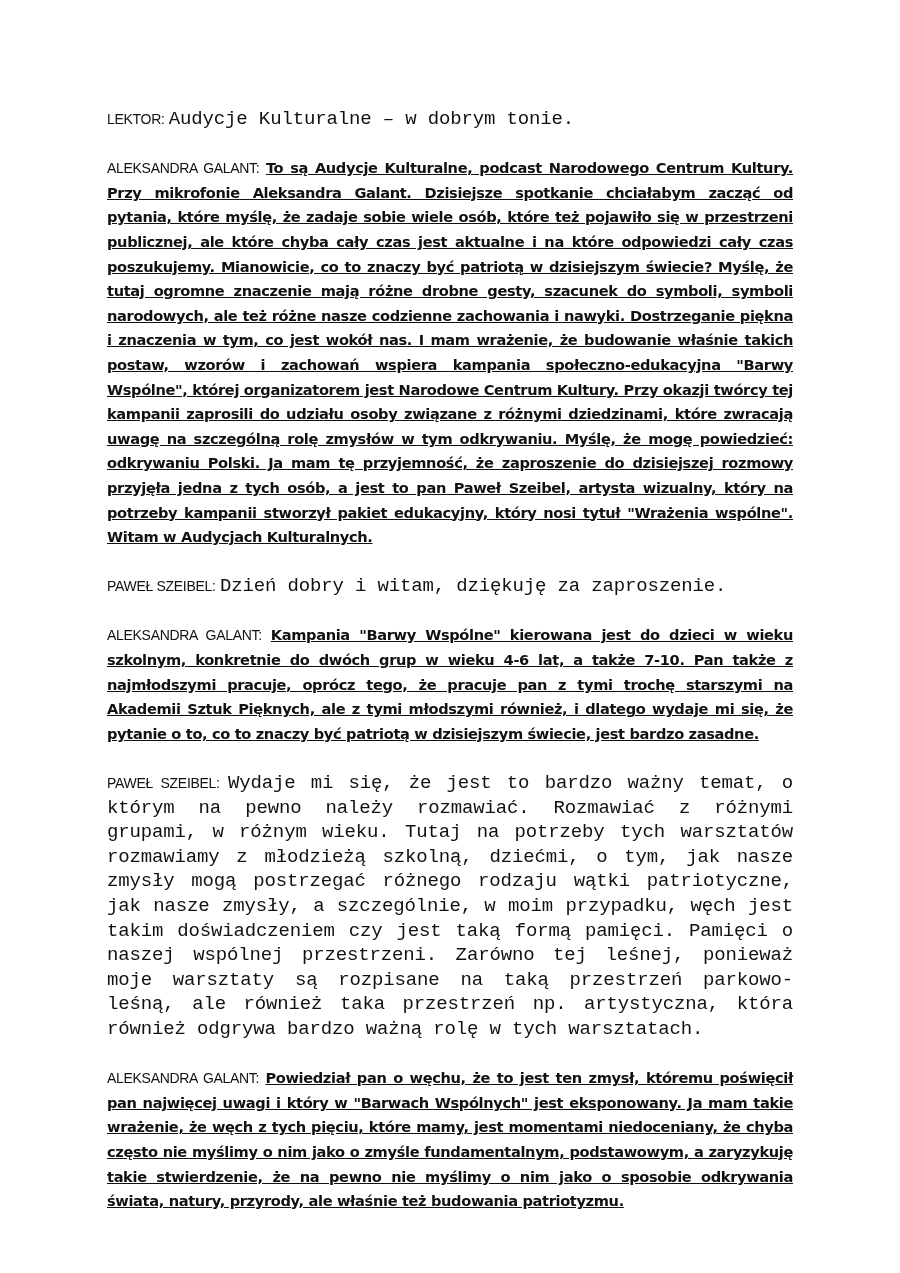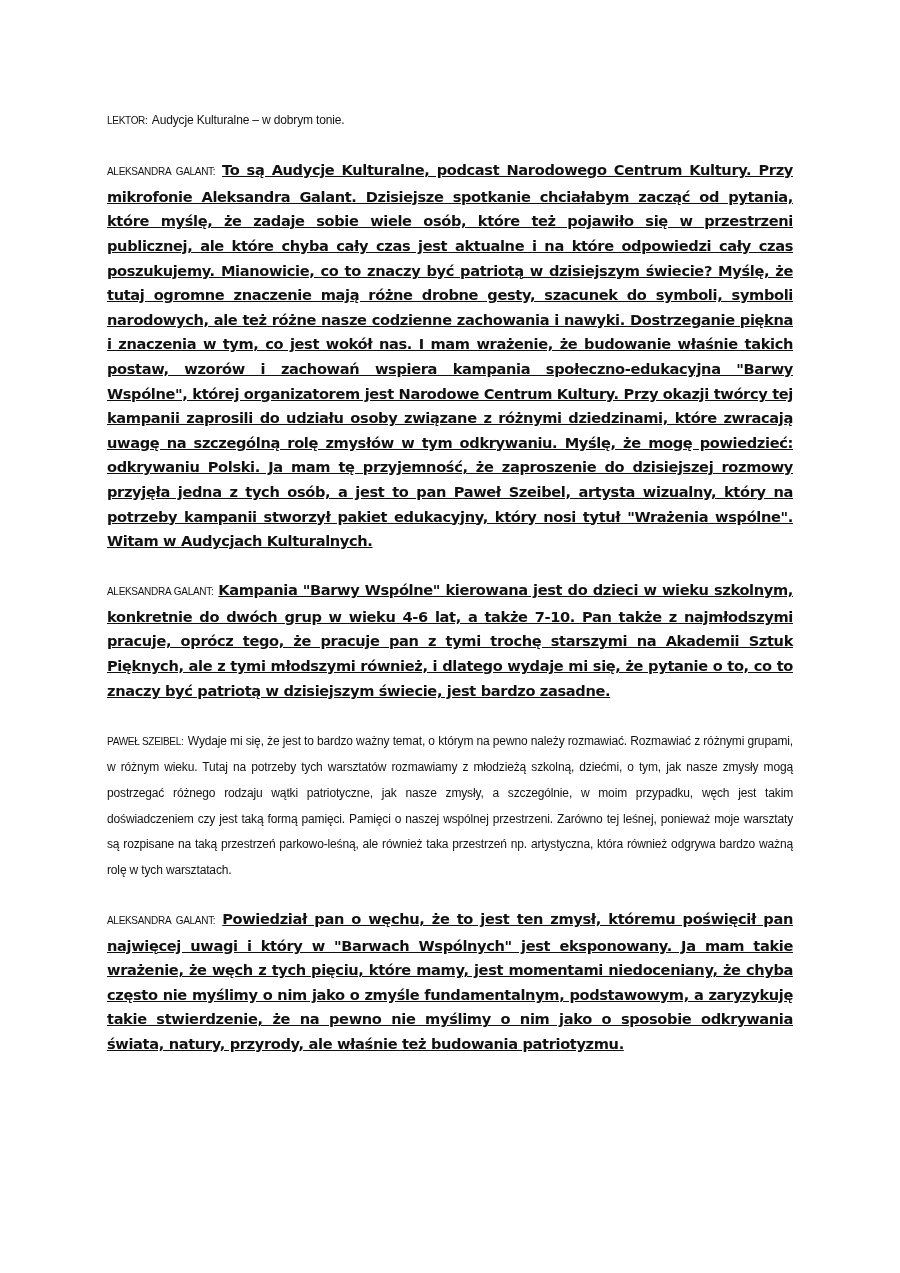--- a/index.html
+++ b/index.html
@@ -24,48 +24,52 @@
     line-height: 24.6px;
   }
   .para {
     margin: 0 0 24.6px 0;
     text-align: justify;
     letter-spacing: -0.35px;
   }
   .speaker {
     font-family: "Liberation Sans", sans-serif;
     font-weight: normal;
-    font-size: 10px;
+    font-size: 14px;
     letter-spacing: -0.3px;
   }
   .speech-bold {
     font-weight: bold;
     text-decoration: underline;
   }
   .speech-plain {
-    font-family: Liberation Sans, sans-serif;
-    font-size: 12px;
+    font-family: Liberation Mono, monospace;
+    font-size: 19px;
     letter-spacing: -0.15px;
   }
 </style>
 </head>
 <body>
 
 <div class="page">
 
   <p class="para">
     <span class="speaker">LEKTOR:</span>
     <span class="speech-plain">Audycje Kulturalne – w dobrym tonie.</span>
   </p>
 
   <p class="para">
     <span class="speaker">ALEKSANDRA GALANT:</span>
     <span class="speech-bold">To są Audycje Kulturalne, podcast Narodowego Centrum Kultury. Przy mikrofonie Aleksandra Galant. Dzisiejsze spotkanie chciałabym zacząć od pytania, które myślę, że zadaje sobie wiele osób, które też pojawiło się w przestrzeni publicznej, ale które chyba cały czas jest aktualne i na które odpowiedzi cały czas poszukujemy. Mianowicie, co to znaczy być patriotą w dzisiejszym świecie? Myślę, że tutaj ogromne znaczenie mają różne drobne gesty, szacunek do symboli, symboli narodowych, ale też różne nasze codzienne zachowania i nawyki. Dostrzeganie piękna i znaczenia w tym, co jest wokół nas. I mam wrażenie, że budowanie właśnie takich postaw, wzorów i zachowań wspiera kampania społeczno-edukacyjna "Barwy Wspólne", której organizatorem jest Narodowe Centrum Kultury. Przy okazji twórcy tej kampanii zaprosili do udziału osoby związane z różnymi dziedzinami, które zwracają uwagę na szczególną rolę zmysłów w tym odkrywaniu. Myślę, że mogę powiedzieć: odkrywaniu Polski. Ja mam tę przyjemność, że zaproszenie do dzisiejszej rozmowy przyjęła jedna z tych osób, a jest to pan Paweł Szeibel, artysta wizualny, który na potrzeby kampanii stworzył pakiet edukacyjny, który nosi tytuł "Wrażenia wspólne". Witam w Audycjach Kulturalnych.</span>
   </p>
 
+  <p class="para">
+    <span class="speaker">PAWEŁ SZEIBEL:</span>
+    <span class="speech-plain">Dzień dobry i witam, dziękuję za zaproszenie.</span>
+  </p>
 
   <p class="para">
     <span class="speaker">ALEKSANDRA GALANT:</span>
     <span class="speech-bold">Kampania "Barwy Wspólne" kierowana jest do dzieci w wieku szkolnym, konkretnie do dwóch grup w wieku 4-6 lat, a także 7-10. Pan także z najmłodszymi pracuje, oprócz tego, że pracuje pan z tymi trochę starszymi na Akademii Sztuk Pięknych, ale z tymi młodszymi również, i dlatego wydaje mi się, że pytanie o to, co to znaczy być patriotą w dzisiejszym świecie, jest bardzo zasadne.</span>
   </p>
 
   <p class="para">
     <span class="speaker">PAWEŁ SZEIBEL:</span>
     <span class="speech-plain">Wydaje mi się, że jest to bardzo ważny temat, o którym na pewno należy rozmawiać. Rozmawiać z różnymi grupami, w różnym wieku. Tutaj na potrzeby tych warsztatów rozmawiamy z młodzieżą szkolną, dziećmi, o tym, jak nasze zmysły mogą postrzegać różnego rodzaju wątki patriotyczne, jak nasze zmysły, a szczególnie, w moim przypadku, węch jest takim doświadczeniem czy jest taką formą pamięci. Pamięci o naszej wspólnej przestrzeni. Zarówno tej leśnej, ponieważ moje warsztaty są rozpisane na taką przestrzeń parkowo-leśną, ale również taka przestrzeń np. artystyczna, która również odgrywa bardzo ważną rolę w tych warsztatach.</span>
   </p>

